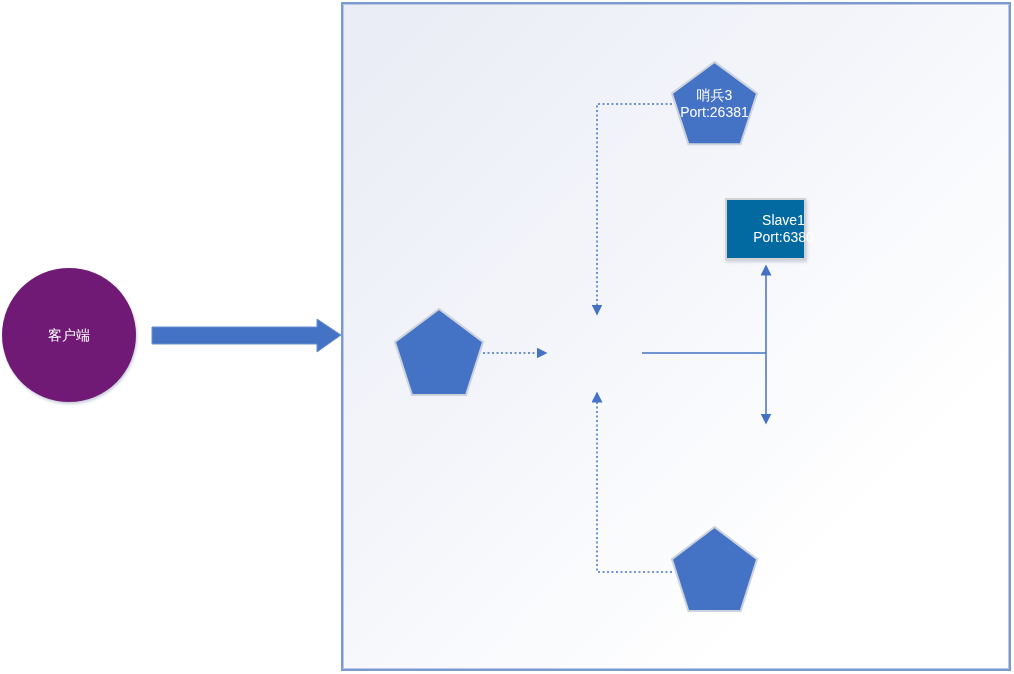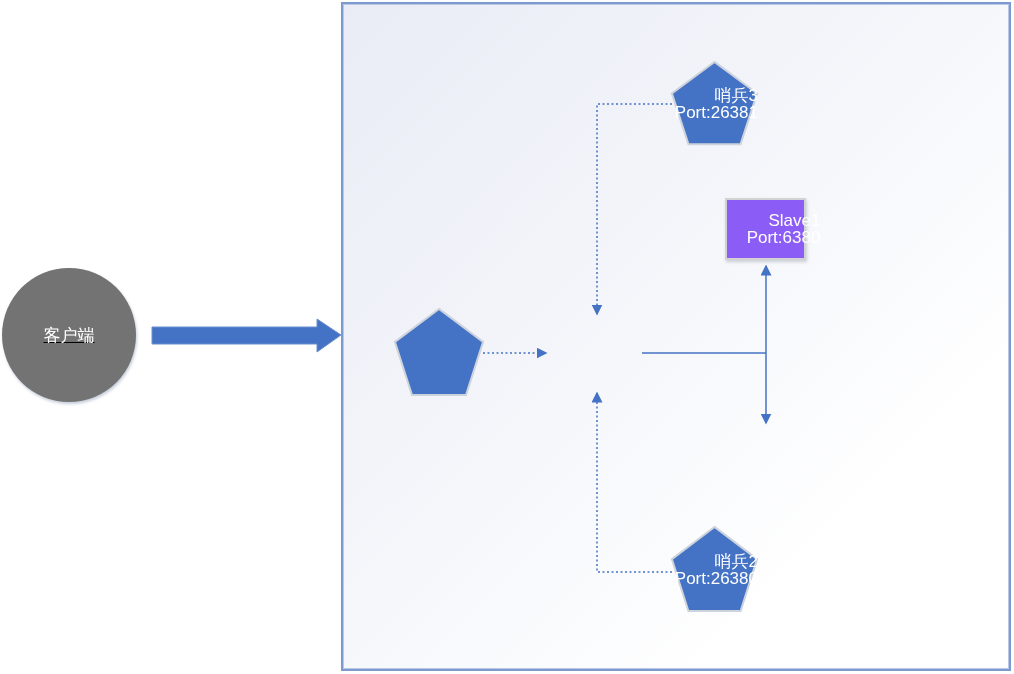--- a/index.html
+++ b/index.html
@@ -22,45 +22,44 @@
     border: 2px solid #7d9ad0;
     box-shadow: inset 0 0 0 1px #b9c8e4;
     background: linear-gradient(135deg, #e9ecf5 0%, #f3f5fa 40%, #ffffff 78%, #ffffff 100%);
   }
   
   .client-circle {
     position: absolute;
     left: 2px; top: 268px;
     width: 134px; height: 134px;
     border-radius: 50%;
-    background: #737373;
+    background: #701a75;
     box-shadow: 1px 2px 3px rgba(90,110,150,0.35);
     display: flex;
     align-items: center;
     justify-content: center;
-    text-decoration: underline;
   }
   .shape-label {
     color: #ffffff;
-    font-size: 17px;
+    font-size: 14px;
     line-height: 17px;
-    text-align: right;
+    text-align: center;
     white-space: nowrap;
   }
   
   .overlay {
     position: absolute;
     left: 0; top: 0;
     width: 1014px; height: 674px;
     pointer-events: none;
   }
   
   .node-box {
     position: absolute;
-    background: #8b5cf6;
+    background: #0369a1;
     border: 2px solid #d2d2d2;
     box-shadow: 1px 2px 3px rgba(120,130,150,0.35);
     display: flex;
     flex-direction: column;
     align-items: center;
     justify-content: center;
     padding-left: 36px;
   }
   .node-box.master { left: 552px; top: 320px; width: 90px; height: 67px; }
   .node-box.slave1 { left: 725px; top: 198px; width: 81px; height: 62px; }
@@ -134,24 +133,20 @@
   <div class="pentagon sentinel1">
     <svg class="pent-shape" viewBox="0 0 100 96" preserveAspectRatio="none">
       <polygon points="50,1 99,37 80,95 20,95 1,37" fill="#4472c4" stroke="#cdd3dc" stroke-width="2" vector-effect="non-scaling-stroke"></polygon>
     </svg>
   </div>
 
   <div class="pentagon sentinel2">
     <svg class="pent-shape" viewBox="0 0 100 96" preserveAspectRatio="none">
       <polygon points="50,1 99,37 80,95 20,95 1,37" fill="#4472c4" stroke="#cdd3dc" stroke-width="2" vector-effect="non-scaling-stroke"></polygon>
     </svg>
-    <div class="shape-label">
-      <div>哨兵2</div>
-      <div>Port:26380</div>
-    </div>
   </div>
 
 
   <div class="node-box slave1">
     <div class="shape-label">
       <div>Slave1</div>
       <div>Port:6380</div>
     </div>
   </div>
 

